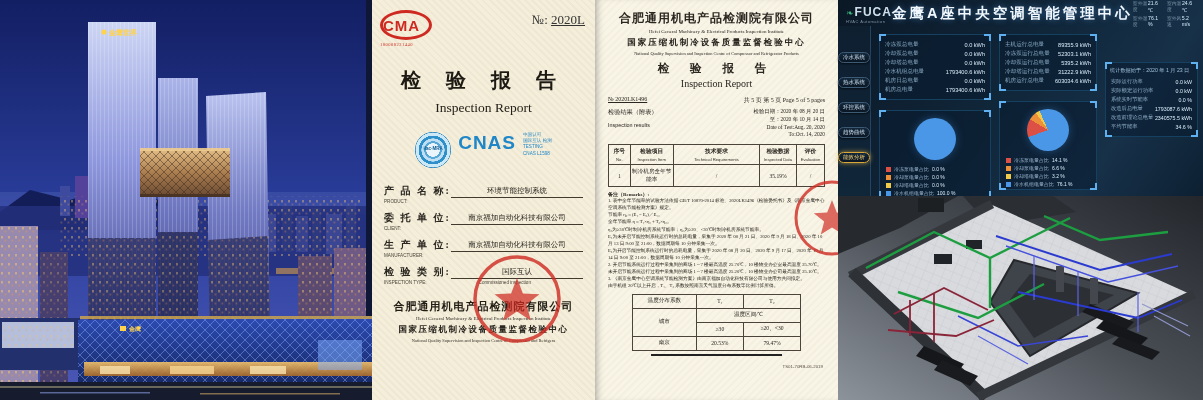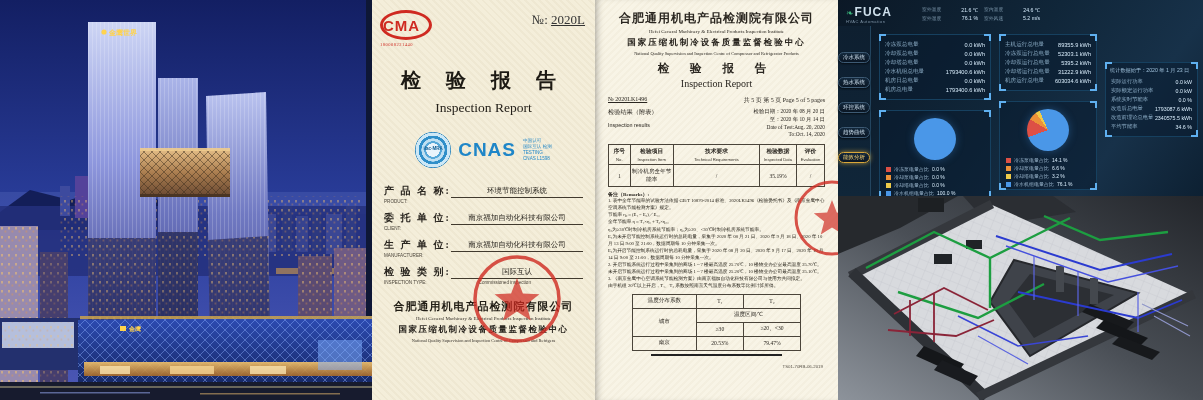--- a/index.html
+++ b/index.html
@@ -29,21 +29,21 @@
   .cma-code { font-size:4.5px; color:#cf2a21; margin-top:2px; letter-spacing:.5px;}
   .cal-box { text-align:center; margin-left:6px;}
   .cal-circle { width:34px; height:34px; border:3px solid #cf2a21; border-radius:50%; margin:0 auto;
                 color:#cf2a21; font-weight:bold; font-size:14px; line-height:29px; font-style:italic;
                 font-family:"Liberation Serif",serif;}
   .cal-code { font-size:4.5px; color:#cf2a21; margin-top:2px; }
   .c1-no { margin-left:auto; font-size:13px; color:#333; padding-top:2px;}
   .c1-no u { text-decoration:underline; }
   .c1-title { text-align:center; font-size:20px; font-weight:bold; letter-spacing:10px; margin-top:20px; color:#1d1a14;}
   .c1-title-en { text-align:center; font-size:13.5px; margin-top:6px; color:#24201a;}
-  .c1-logos { display:flex; align-items:center; justify-content:center; gap:7px; margin-top:16px; }
+  .c1-logos { display:flex; justify-content:center; gap:7px; margin-top:16px; }
   .ilac { width:36px; height:36px; border-radius:50%; position:relative; flex:none;
           background:radial-gradient(circle at 50% 50%, #eaf4fb 0 26%, #57a8d8 27% 34%, #bfe0f2 35% 45%, #2f8fc9 46% 56%, #cde8f6 57% 68%, #1f7fbd 69% 100%); }
   .ilac span { position:absolute; left:0; right:0; top:14px; text-align:center; font-size:4.5px; color:#0c5c93; font-weight:bold; font-family:"Liberation Sans",sans-serif;}
   .cnas-word { font-size:19px; font-weight:bold; color:#1f86c8; font-family:"Liberation Sans",sans-serif; letter-spacing:1px; }
   .cnas-side { font-size:4.6px; color:#1f86c8; line-height:1.35; font-family:"Liberation Sans",sans-serif; }
   .c1-fields { margin:16px 12px 0 12px; }
   .c1-field { margin-bottom:7px; }
   .c1-frow { display:flex; align-items:flex-end; }
   .c1-lab { font-size:10px; font-weight:bold; letter-spacing:2px; white-space:nowrap; }
   .c1-val { flex:1; text-align:center; font-size:7.5px; border-bottom:1px solid #413a2e; padding-bottom:1px; white-space:nowrap;}
@@ -480,20 +480,21 @@
   </div>
 
   <div class="rightcol">
 
     <div class="dash">
       <div class="dash-header">
         <div class="dash-logo">
           <div><span class="leaf">❧</span><span class="mark">FUCA</span></div>
           <div class="tag">HVAC Automation</div>
         </div>
+        <div class="dash-title">金鹰A座中央空调智能管理中心</div>
         <div class="dash-weather">
           <div class="dw-item">
               <span class="dw-label">室外温度</span>
               <span class="dw-value">21.6 ℃</span>
             </div>
           <div class="dw-item">
               <span class="dw-label">室内温度</span>
               <span class="dw-value">24.6 ℃</span>
             </div>
           <div class="dw-item">

